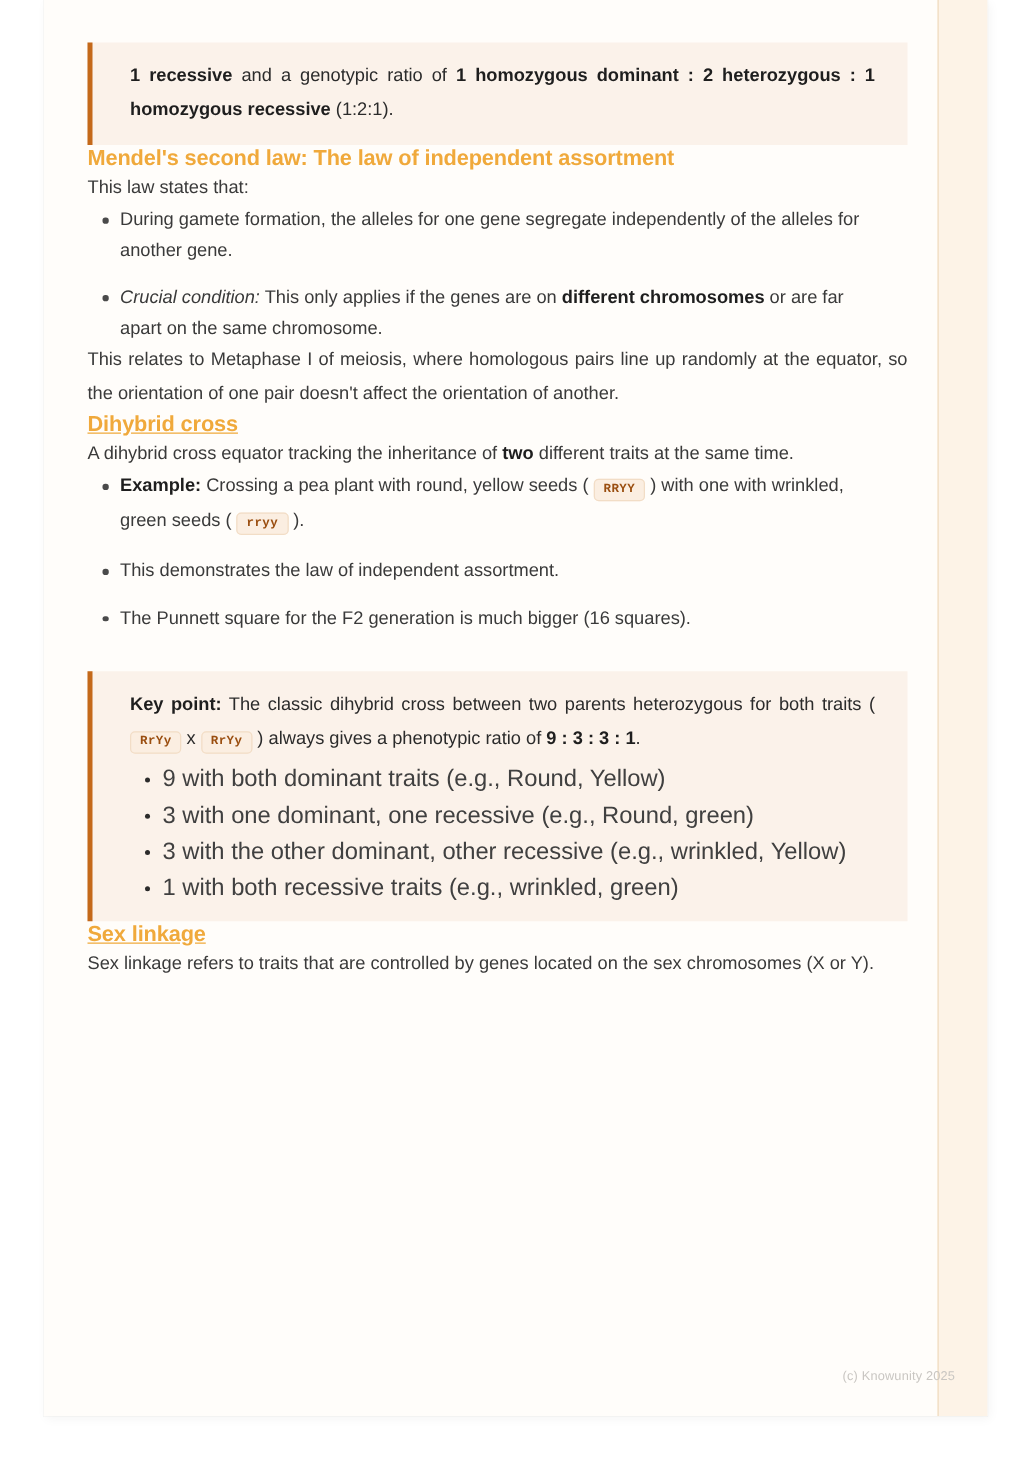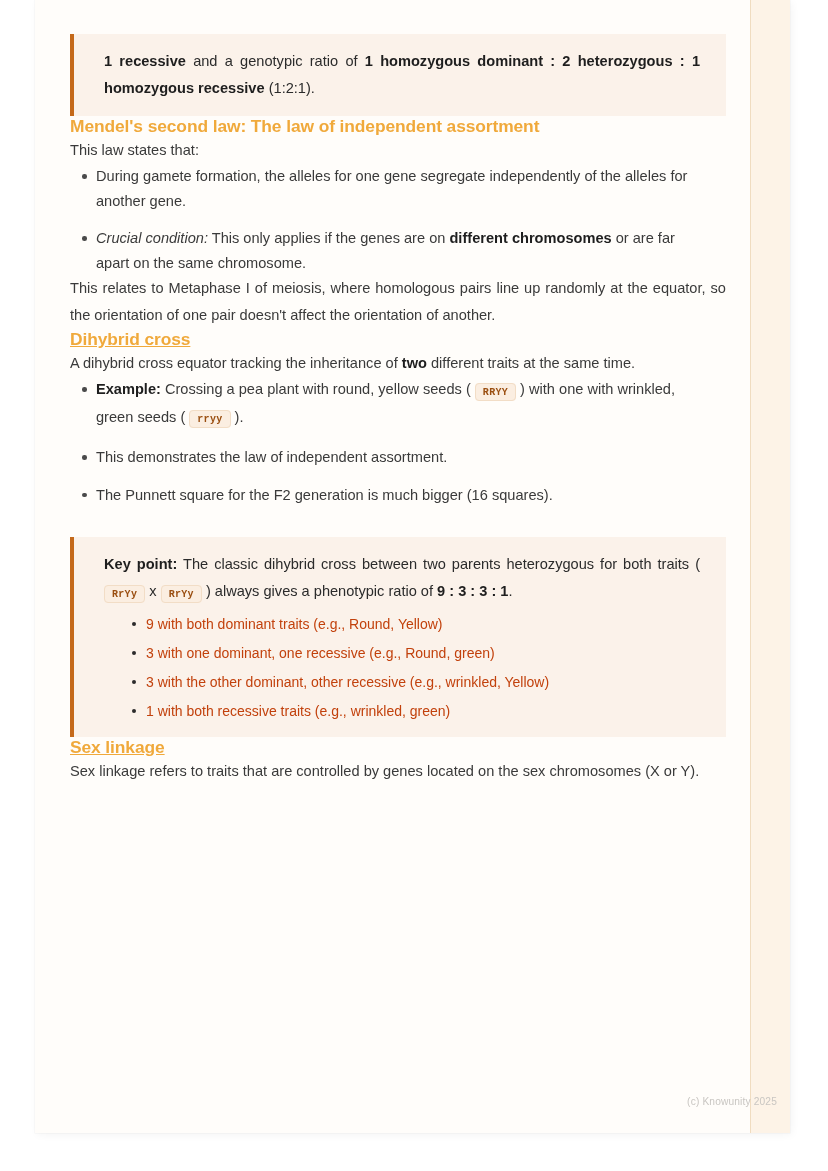--- a/index.html
+++ b/index.html
@@ -60,24 +60,24 @@
     text-justify: inter-word;
   }
 
   .callout ul {
     margin: 2px 0 0 0;
     padding-left: 26px;
     list-style: none;
   }
   .callout ul li {
     position: relative;
-    font-size: 14px;
+    font-size: 19px;
     line-height: 24px;
-    margin: 5px 0 0 16px;
-    color: #c2410c;
+    margin: 5px 0 0 0;
+    color: #404040;
   }
   .callout ul li::before {
     content: "";
     position: absolute;
     left: -14px;
     top: 10px;
     width: 4px;
     height: 4px;
     border-radius: 50%;
     background: #2b2b2b;
@@ -143,21 +143,21 @@
     border: 1px solid #f2ddc6;
     border-radius: 4px;
     padding: 2.5px 7px;
     white-space: nowrap;
     letter-spacing: 0.3px;
   }
 
   
   #watermark {
     position: absolute;
-    right: 13px;
+    right: 26px;
     bottom: 26px;
     font-size: 10.2px;
     color: #c9c6c2;
     letter-spacing: 0.15px;
     z-index: 5;
   }
 
   
   .sp-top-26 { margin-top: 26px; }
   .sp-top-20 { margin-top: 20px; }

